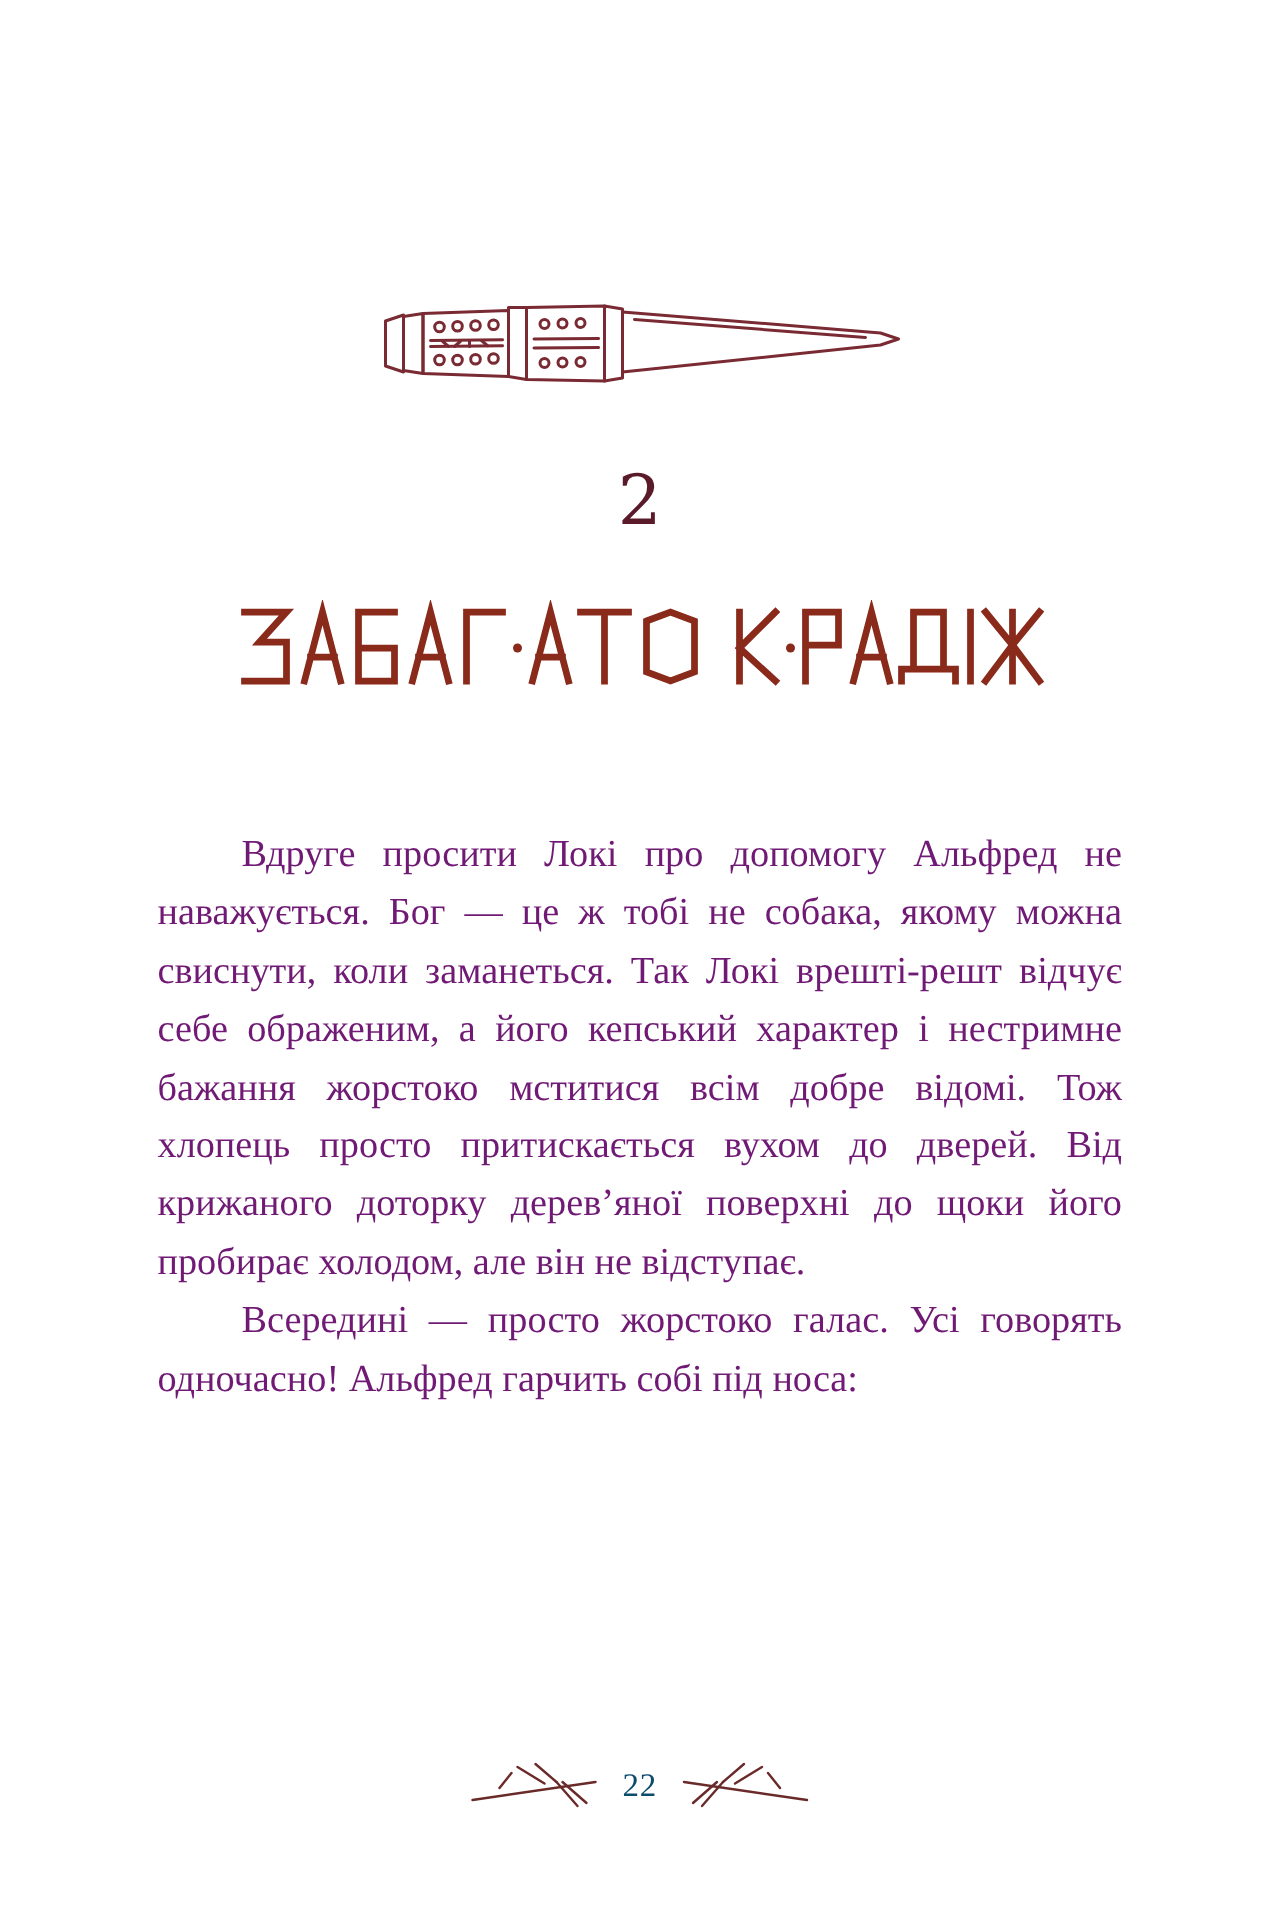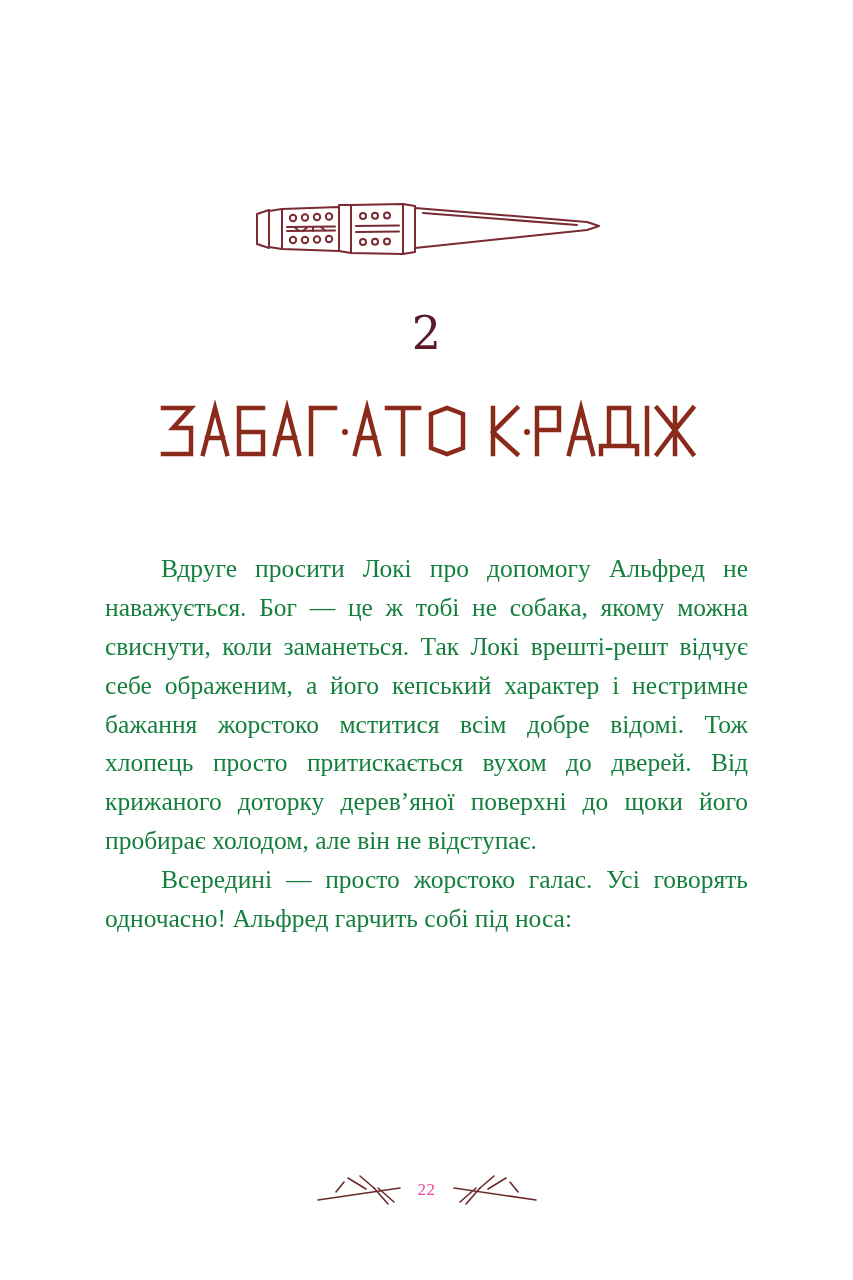--- a/index.html
+++ b/index.html
@@ -55,21 +55,21 @@
     align-items: center;
   }
 
   
   .body-text {
     margin-top: 88px;
     font-size: 25.5px;
     line-height: 1.525;
     text-align: justify;
     text-justify: inter-word;
-    color: #15803d;
+    color: #701a75;
     hyphens: manual;
   }
   .body-text p {
     margin: 0;
     text-indent: 56px;
   }
   .body-text p + p {
     margin-top: 0;
   }
   .body-text p.last-para {
@@ -82,22 +82,22 @@
     left: 0;
     right: 0;
     bottom: 72px;
     display: flex;
     justify-content: center;
     align-items: center;
     gap: 14px;
   }
   .folio {
     font-family: "Liberation Serif", serif;
-    font-size: 17px;
-    color: #ec4899;
+    font-size: 22px;
+    color: #0c4a6e;
     letter-spacing: 0.5px;
   }
 </style>
 </head>
 <body>
 
 <div class="page">
 
   <div class="dagger-wrap">
     <svg width="360" height="70" viewBox="0 0 360 70" fill="none" xmlns="http://www.w3.org/2000/svg">

